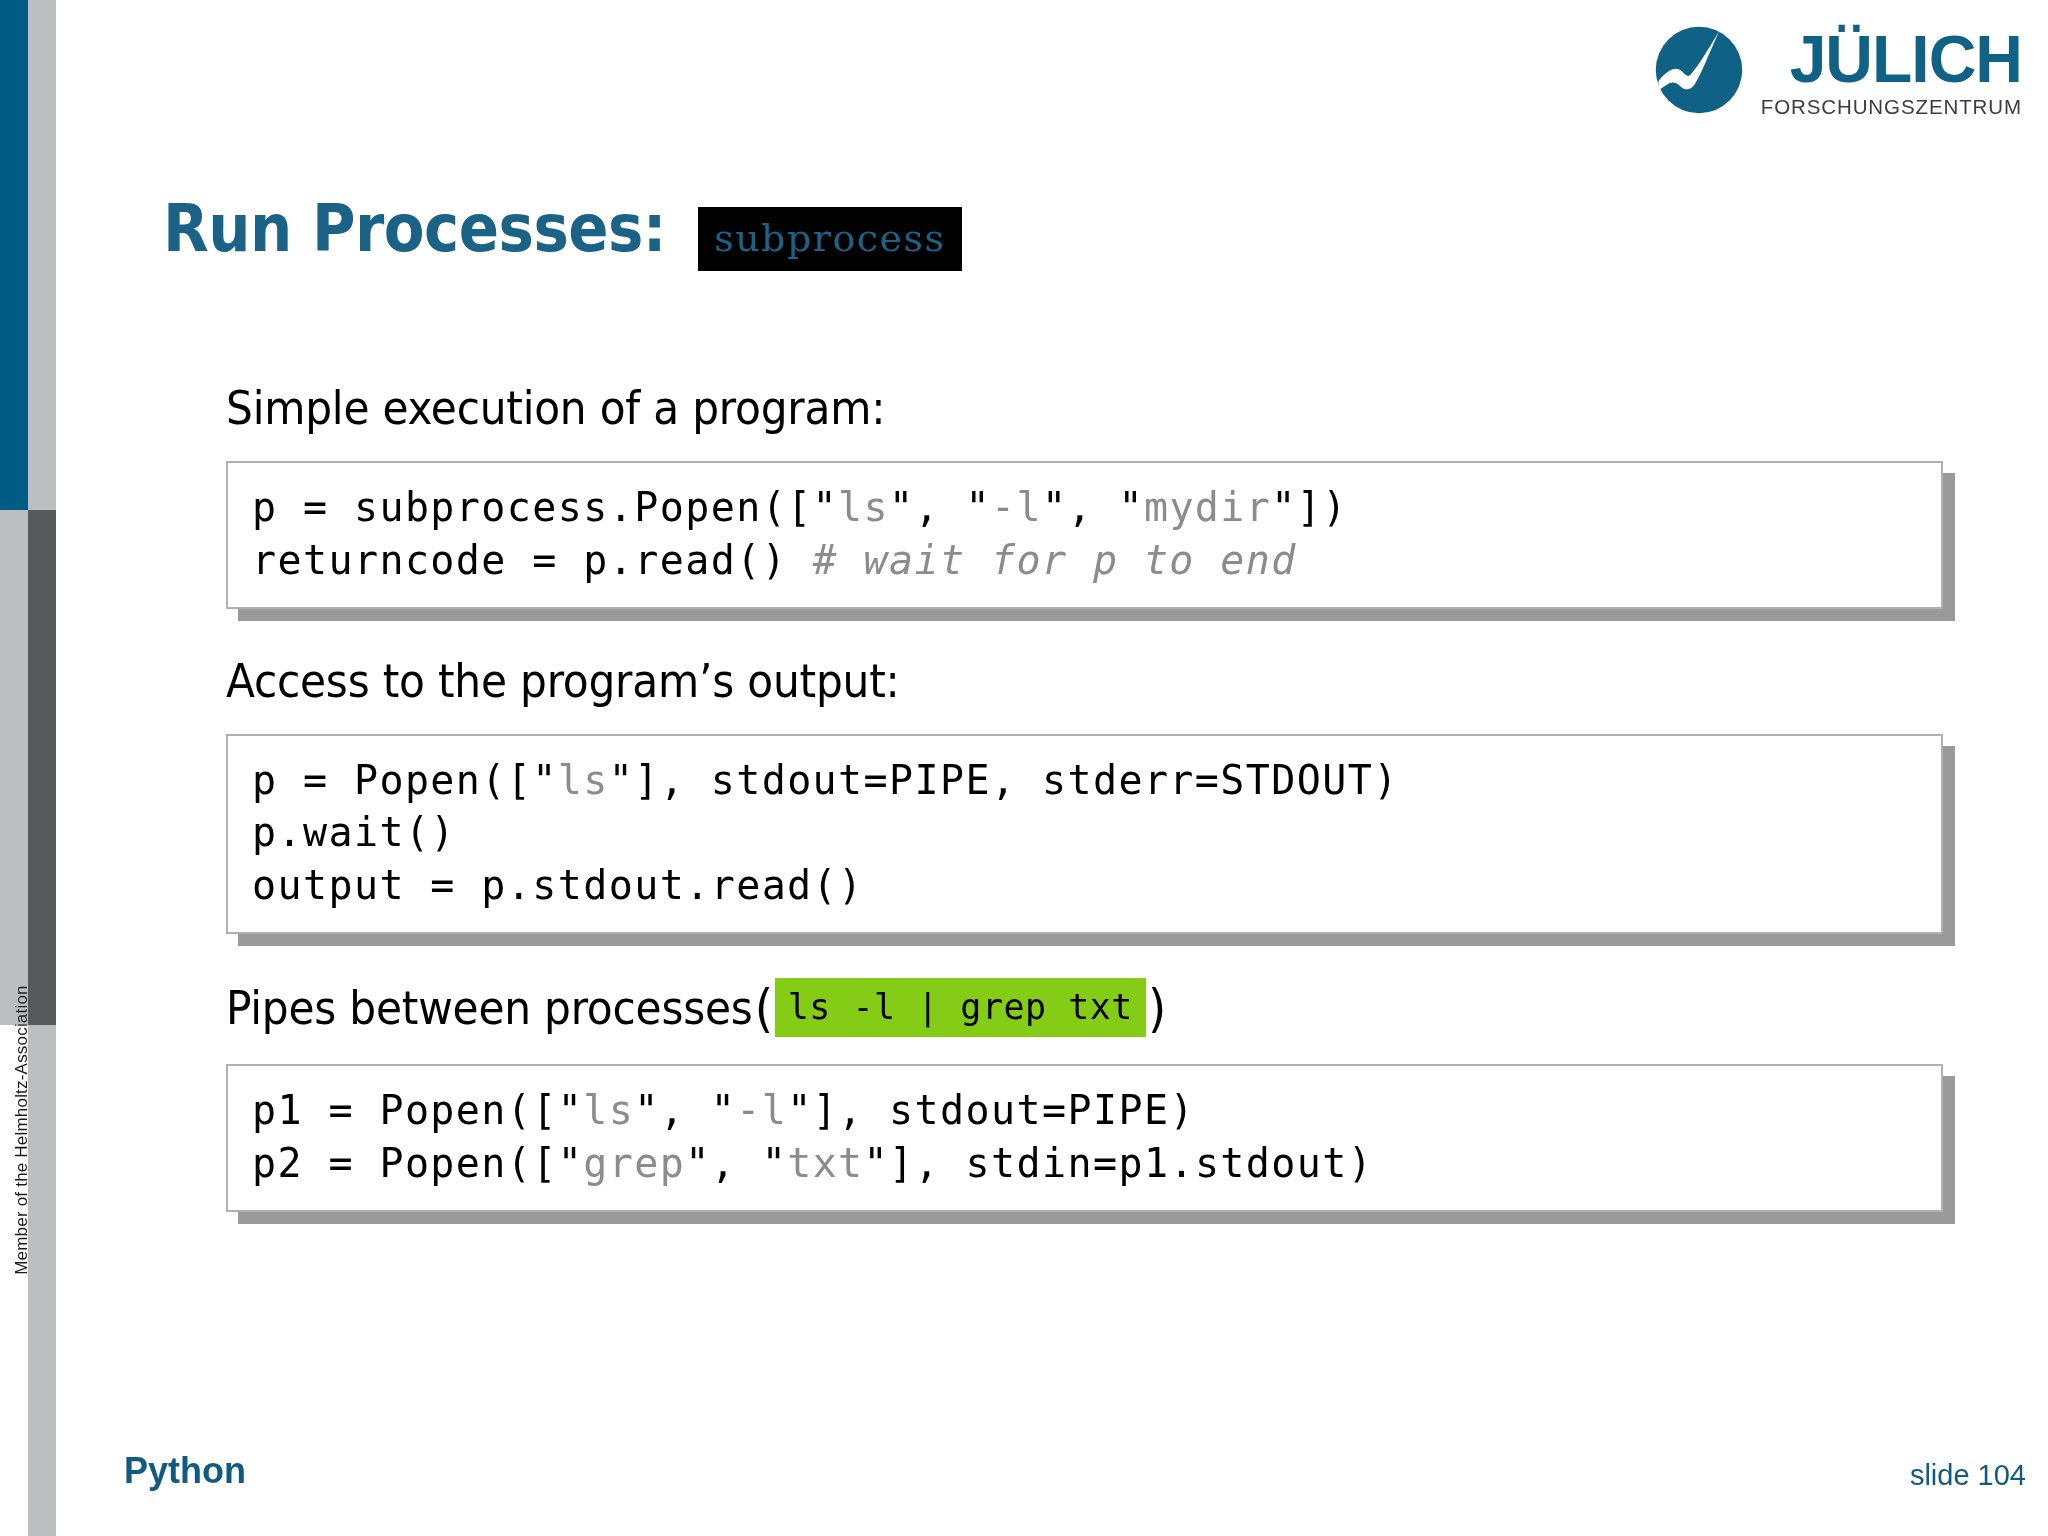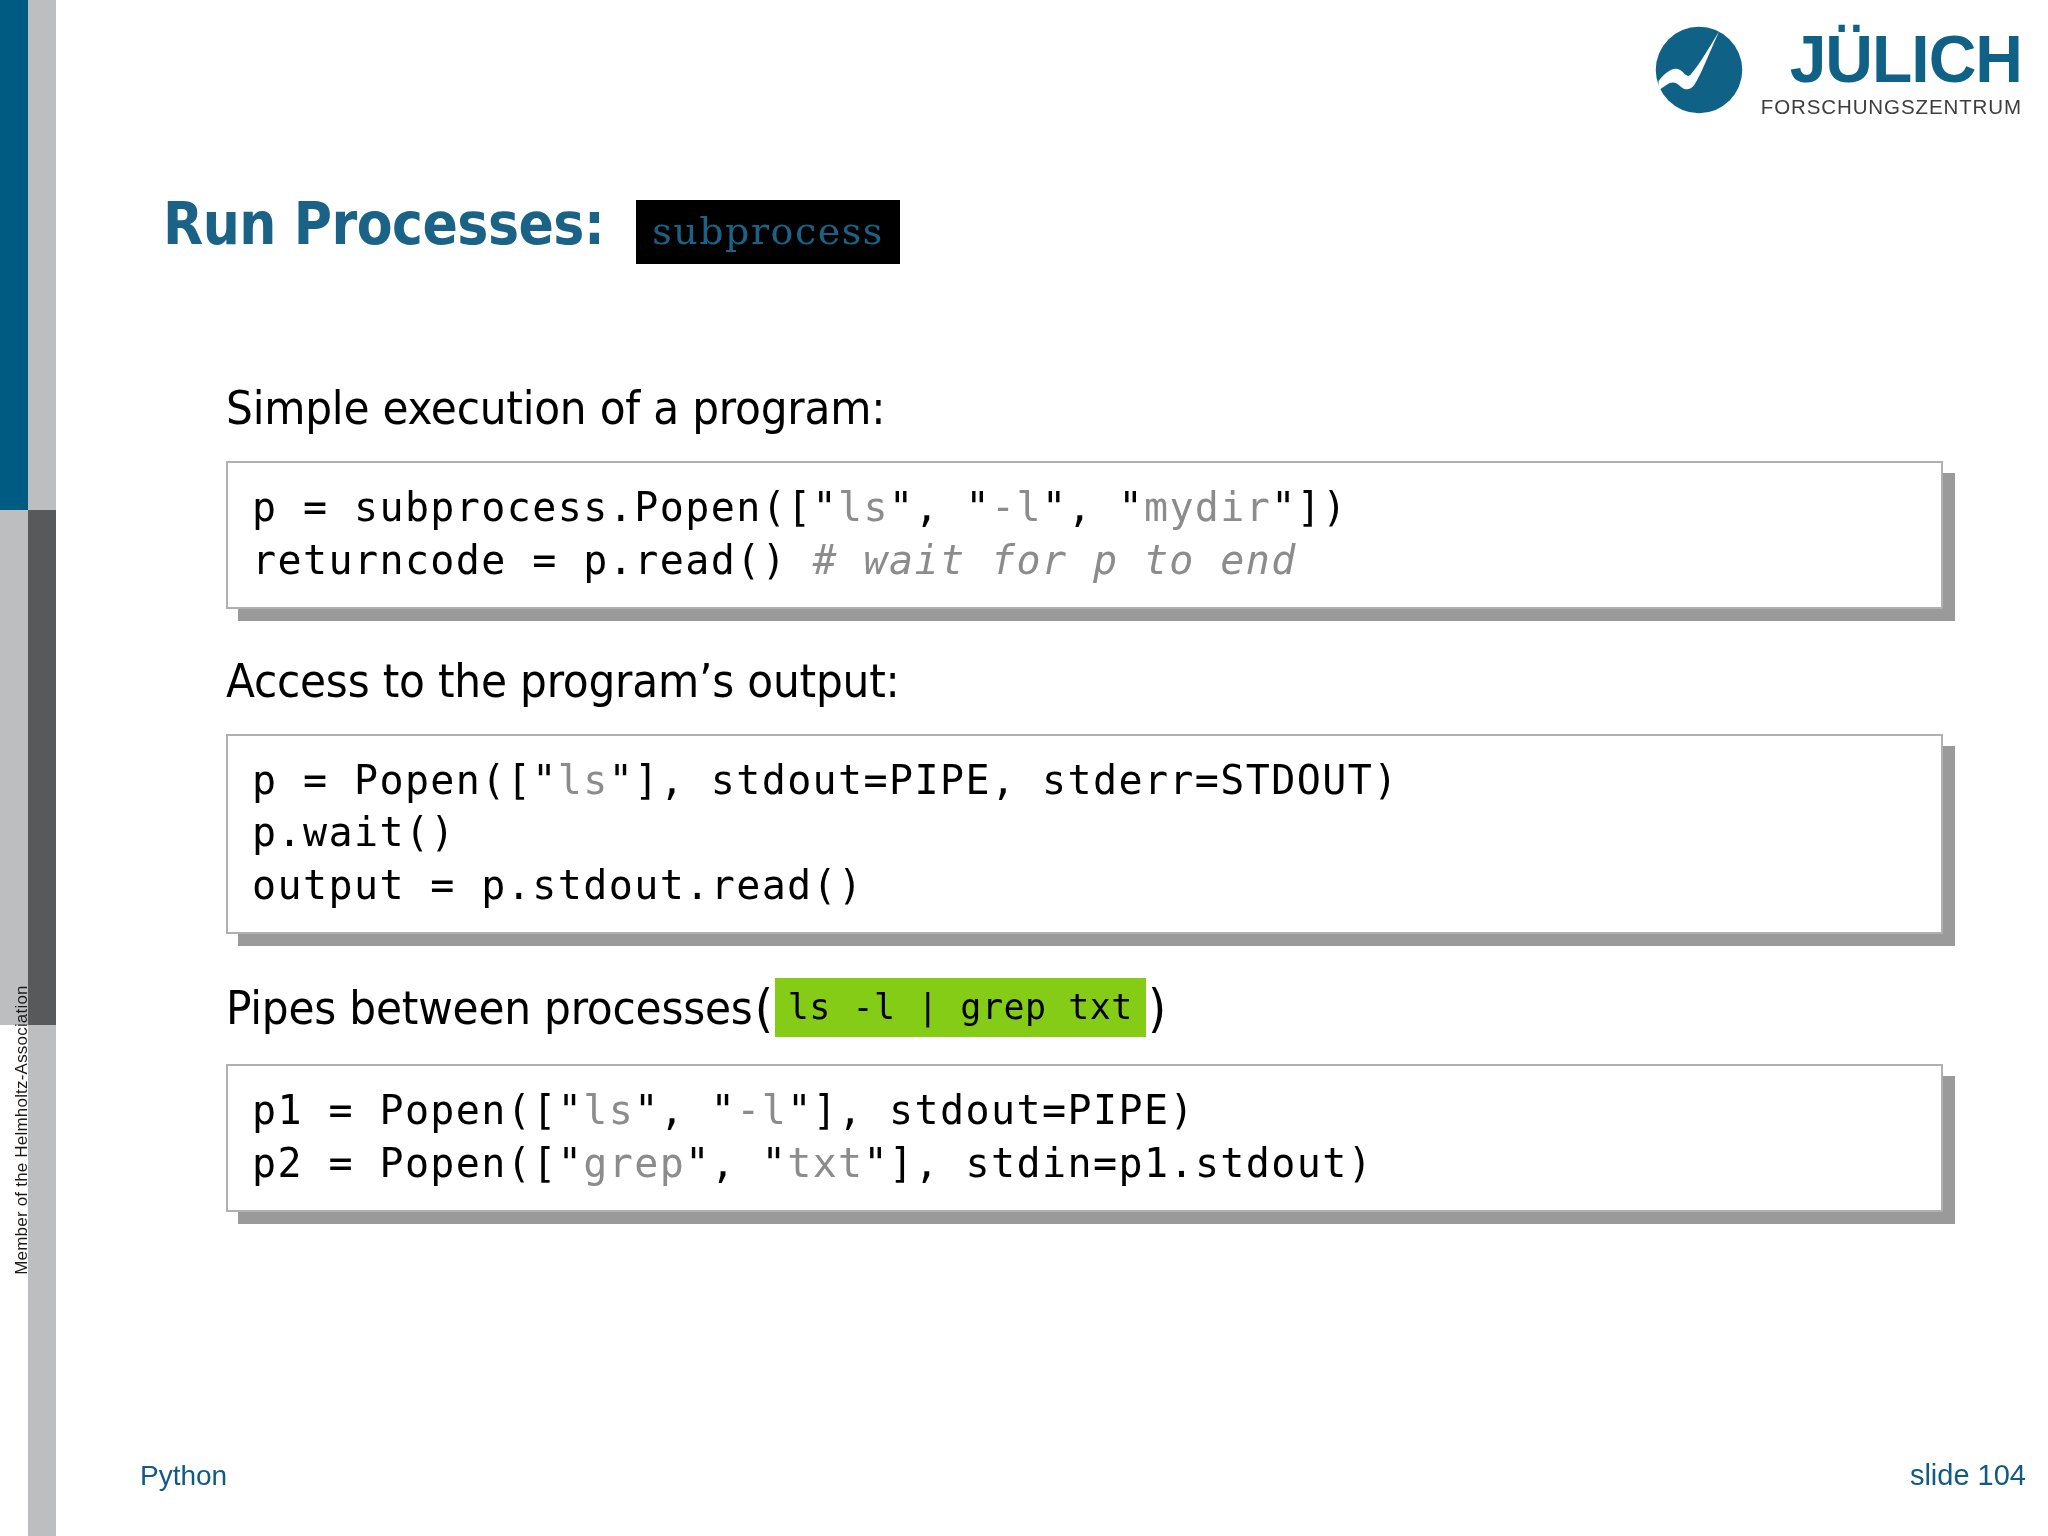--- a/index.html
+++ b/index.html
@@ -119,21 +119,21 @@
   .slide-title {
     position: absolute;
     left: 163px;
     top: 190px;
     display: flex;
     align-items: baseline;
     gap: 32px;
   }
   .slide-title-main {
     font-family: "DejaVu Sans Condensed", "Liberation Sans", sans-serif;
-    font-size: 58px;
+    font-size: 66px;
     font-weight: bold;
     color: #1a6286;
     letter-spacing: -0.5px;
   }
   .title-code {
     font-family: "DejaVu Serif", "Liberation Serif", serif;
     font-size: 38px;
     color: #1a6286;
     background: #000000;
     padding: 9px 16px 11px 16px;
@@ -198,25 +198,25 @@
     color: #000000;
     letter-spacing: 1.4px;
     white-space: pre;
   }
   .str { color: #8c8c8c; }
   .cmt { color: #8c8c8c; font-style: italic; }
 
   
   .footer-left {
     position: absolute;
-    left: 140px;
+    left: 124px;
     bottom: 44px;
     font-family: "Liberation Sans", sans-serif;
-    font-weight: normal;
-    font-size: 28px;
+    font-weight: bold;
+    font-size: 36px;
     color: #115a80;
   }
   .footer-right {
     position: absolute;
     right: 22px;
     bottom: 44px;
     font-family: "Liberation Sans", sans-serif;
     font-size: 29px;
     color: #115a80;
   }

